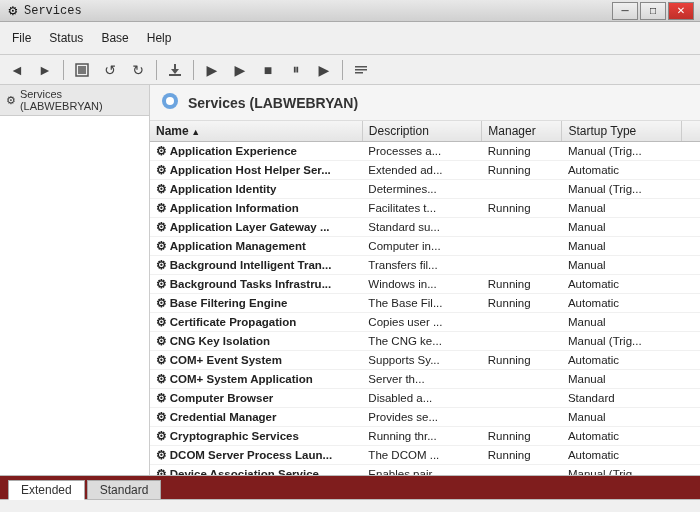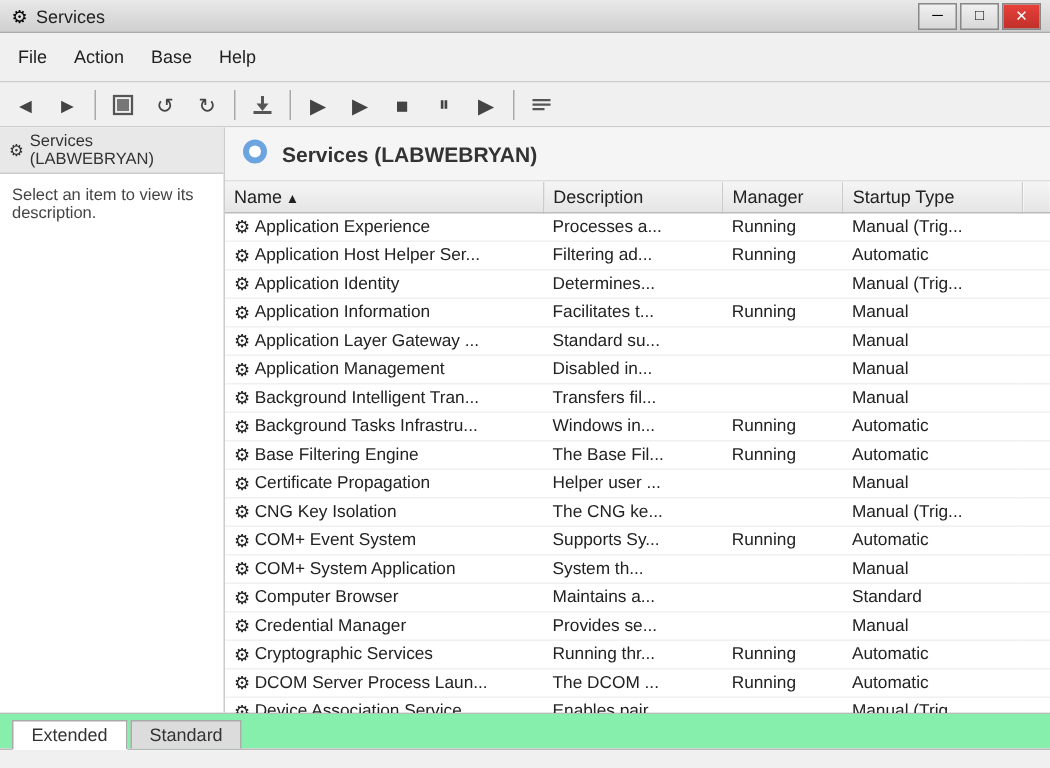--- a/index.html
+++ b/index.html
@@ -30,20 +30,21 @@
     .title-bar-icon {
       width: 14px;
       height: 14px;
       display: flex;
       align-items: center;
       justify-content: center;
     }
     .title-text {
       font-size: 12px;
       color: #222;
+      font-family: Liberation Mono, monospace;
     }
     .title-controls {
       display: flex;
       gap: 2px;
     }
     .title-btn {
       width: 26px;
       height: 18px;
       border: 1px solid #888;
       background: linear-gradient(to bottom, #f0f0f0, #d8d8d8);
@@ -184,37 +185,37 @@
     }
     tbody td {
       padding: 2px 6px;
       color: #222;
       white-space: nowrap;
       overflow: hidden;
       text-overflow: ellipsis;
       max-width: 120px;
       font-size: 11.5px;
     }
-    .col-name { width: 160px; }
+    .col-name { width: 160px; font-weight: bold; }
     .col-desc { width: 90px; margin-left: 20px; }
     .col-status { width: 60px; }
     .col-startup { width: 90px; }
     .service-icon {
       display: inline-flex;
       align-items: center;
       gap: 3px;
     }
     .svc-icon {
       font-size: 12px;
     }
 
     
     .bottom-tabs {
       height: 24px;
-      background: #86efac;
+      background: #7f1d1d;
       border-top: 1px solid #bbb;
       display: flex;
       align-items: flex-end;
       padding: 0 8px;
       gap: 2px;
     }
     .tab {
       padding: 2px 12px;
       font-size: 12px;
       border: 1px solid #aaa;
@@ -263,21 +264,21 @@
   </div>
   <div class="title-controls">
     <div class="title-btn">─</div>
     <div class="title-btn">□</div>
     <div class="title-btn close">✕</div>
   </div>
 </div>
 
 <div class="menu-bar">
   <span class="menu-item">File</span>
-  <span class="menu-item">Action</span>
+  <span class="menu-item">Status</span>
   <span class="menu-item">Base</span>
   <span class="menu-item">Help</span>
 </div>
 
 <div class="toolbar">
   <div class="toolbar-btn">◄</div>
   <div class="toolbar-btn">►</div>
   <div class="toolbar-separator"></div>
   <div class="toolbar-btn">
     <svg width="16" height="16" viewBox="0 0 16 16">
@@ -310,23 +311,20 @@
       </svg>
   </div>
 </div>
 
 <div class="main-layout">
 
   <div class="left-panel">
     <div class="left-panel-header">
       <span>⚙</span>
       <span>Services (LABWEBRYAN)</span>
-    </div>
-    <div class="left-panel-body">
-      <span>Select an item to view its description.</span>
     </div>
   </div>
 
   <div class="right-panel">
     <div class="right-panel-header">
       <div>
         <svg width="20" height="20" viewBox="0 0 20 20">
           <circle cx="10" cy="10" r="8" fill="#4a90d9" opacity="0.8"></circle>
           <circle cx="10" cy="10" r="4" fill="white"></circle>
         </svg>
@@ -347,21 +345,21 @@
         </thead>
         <tbody id="services-tbody">
         <tr>
               <td class="col-name"><span class="service-icon"><span class="svc-icon">⚙</span> Application Experience</span></td>
               <td class="col-desc">Processes a...</td>
               <td class="col-status">Running</td>
               <td class="col-startup">Manual (Trig...</td>
             </tr>
             <tr>
               <td class="col-name"><span class="service-icon"><span class="svc-icon">⚙</span> Application Host Helper Ser...</span></td>
-              <td class="col-desc">Filtering ad...</td>
+              <td class="col-desc">Extended ad...</td>
               <td class="col-status">Running</td>
               <td class="col-startup">Automatic</td>
             </tr>
             <tr>
               <td class="col-name"><span class="service-icon"><span class="svc-icon">⚙</span> Application Identity</span></td>
               <td class="col-desc">Determines...</td>
               <td class="col-status"></td>
               <td class="col-startup">Manual (Trig...</td>
             </tr>
             <tr>
@@ -371,21 +369,21 @@
               <td class="col-startup">Manual</td>
             </tr>
             <tr>
               <td class="col-name"><span class="service-icon"><span class="svc-icon">⚙</span> Application Layer Gateway ...</span></td>
               <td class="col-desc">Standard su...</td>
               <td class="col-status"></td>
               <td class="col-startup">Manual</td>
             </tr>
             <tr>
               <td class="col-name"><span class="service-icon"><span class="svc-icon">⚙</span> Application Management</span></td>
-              <td class="col-desc">Disabled in...</td>
+              <td class="col-desc">Computer in...</td>
               <td class="col-status"></td>
               <td class="col-startup">Manual</td>
             </tr>
             <tr>
               <td class="col-name"><span class="service-icon"><span class="svc-icon">⚙</span> Background Intelligent Tran...</span></td>
               <td class="col-desc">Transfers fil...</td>
               <td class="col-status"></td>
               <td class="col-startup">Manual</td>
             </tr>
             <tr>
@@ -395,45 +393,45 @@
               <td class="col-startup">Automatic</td>
             </tr>
             <tr>
               <td class="col-name"><span class="service-icon"><span class="svc-icon">⚙</span> Base Filtering Engine</span></td>
               <td class="col-desc">The Base Fil...</td>
               <td class="col-status">Running</td>
               <td class="col-startup">Automatic</td>
             </tr>
             <tr>
               <td class="col-name"><span class="service-icon"><span class="svc-icon">⚙</span> Certificate Propagation</span></td>
-              <td class="col-desc">Helper user ...</td>
+              <td class="col-desc">Copies user ...</td>
               <td class="col-status"></td>
               <td class="col-startup">Manual</td>
             </tr>
             <tr>
               <td class="col-name"><span class="service-icon"><span class="svc-icon">⚙</span> CNG Key Isolation</span></td>
               <td class="col-desc">The CNG ke...</td>
               <td class="col-status"></td>
               <td class="col-startup">Manual (Trig...</td>
             </tr>
             <tr>
               <td class="col-name"><span class="service-icon"><span class="svc-icon">⚙</span> COM+ Event System</span></td>
               <td class="col-desc">Supports Sy...</td>
               <td class="col-status">Running</td>
               <td class="col-startup">Automatic</td>
             </tr>
             <tr>
               <td class="col-name"><span class="service-icon"><span class="svc-icon">⚙</span> COM+ System Application</span></td>
-              <td class="col-desc">System th...</td>
+              <td class="col-desc">Server th...</td>
               <td class="col-status"></td>
               <td class="col-startup">Manual</td>
             </tr>
             <tr>
               <td class="col-name"><span class="service-icon"><span class="svc-icon">⚙</span> Computer Browser</span></td>
-              <td class="col-desc">Maintains a...</td>
+              <td class="col-desc">Disabled a...</td>
               <td class="col-status"></td>
               <td class="col-startup">Standard</td>
             </tr>
             <tr>
               <td class="col-name"><span class="service-icon"><span class="svc-icon">⚙</span> Credential Manager</span></td>
               <td class="col-desc">Provides se...</td>
               <td class="col-status"></td>
               <td class="col-startup">Manual</td>
             </tr>
             <tr>

